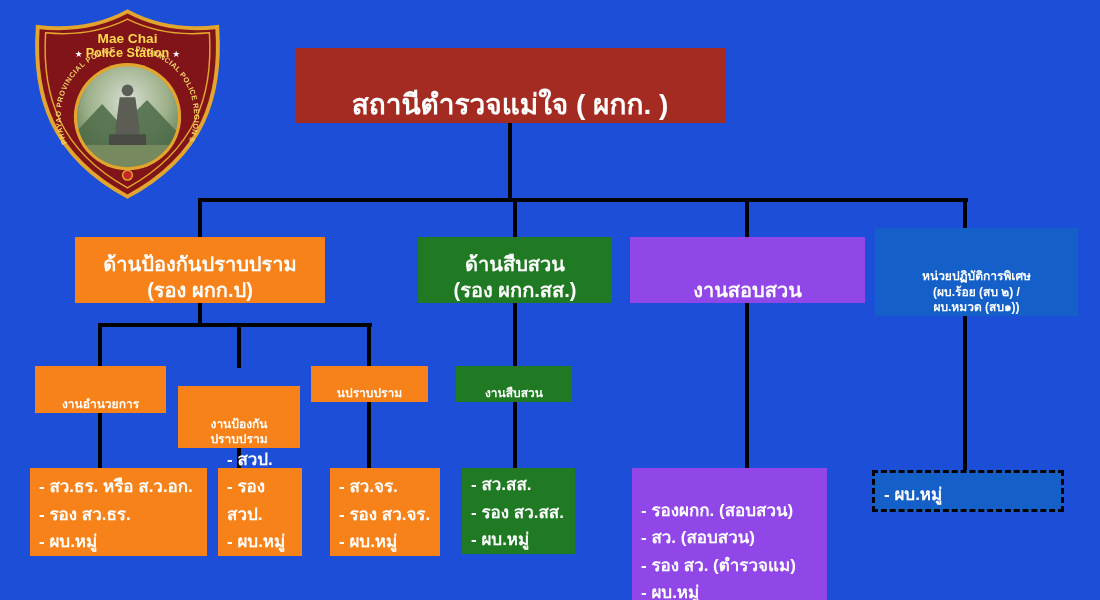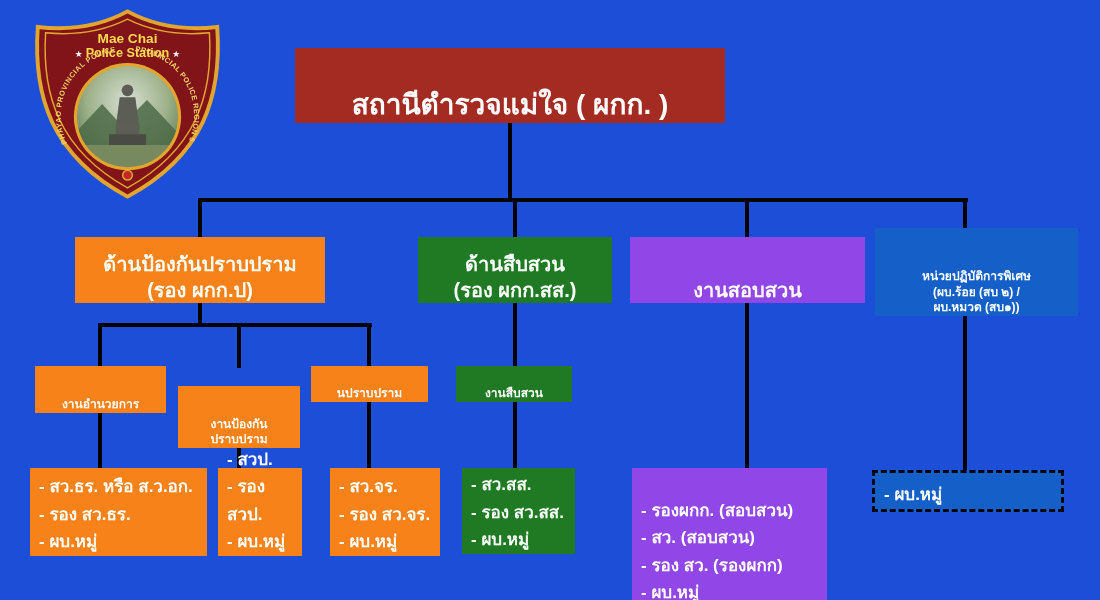--- a/index.html
+++ b/index.html
@@ -142,20 +142,20 @@
     <span>- ผบ.หมู่</span>
   </div>
   <div class="box leftalign c-green f17" style="left:462px;top:468px;width:113px;height:86px">
     <span>- สว.สส.</span>
     <span>- รอง สว.สส.</span>
     <span>- ผบ.หมู่</span>
   </div>
   <div class="box leftalign c-purple f17" style="left:632px;top:468px;width:195px;height:139px">
     <span>- รองผกก. (สอบสวน)</span>
     <span>- สว. (สอบสวน)</span>
-    <span>- รอง สว. (รองผกก)</span>
+    <span>- รอง สว. (ตำรวจแม)</span>
     <span>- ผบ.หมู่</span>
   </div>
   <div class="box leftalign c-blue f17 dashed" style="left:872px;top:470px;width:192px;height:42px">
     <span>- ผบ.หมู่</span>
   </div>
 
 </div>
 
 </body></html>

